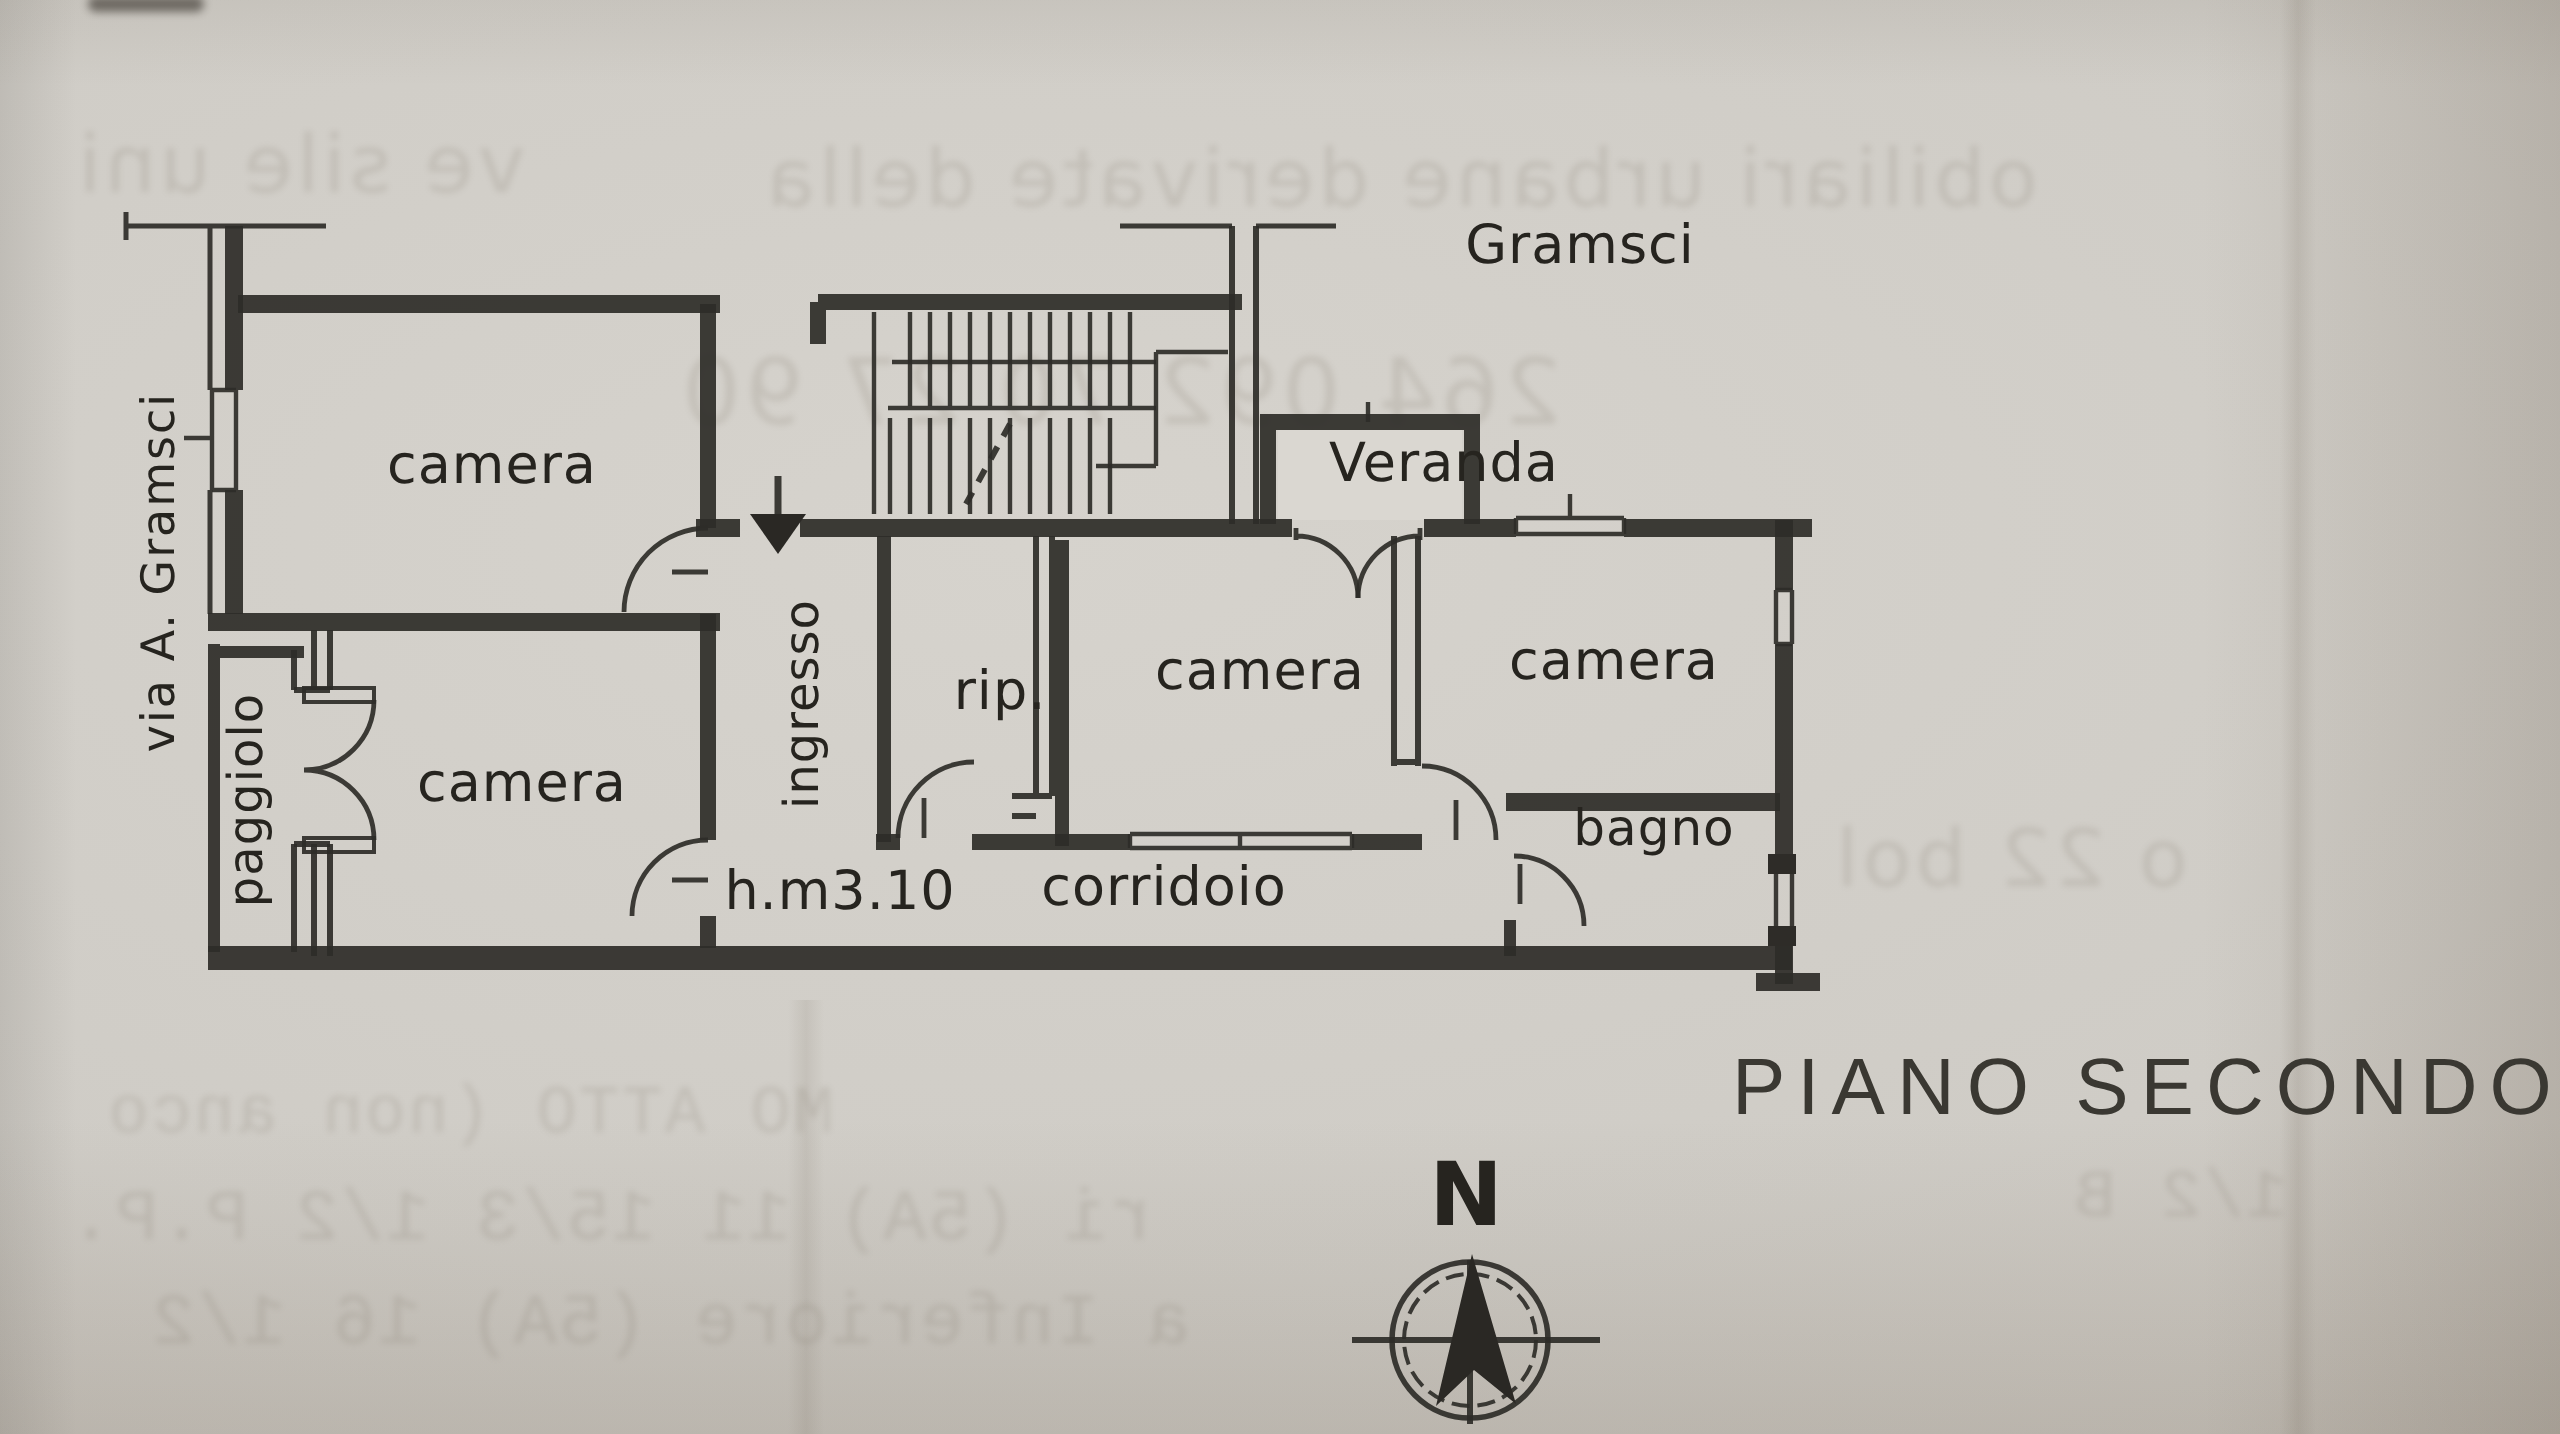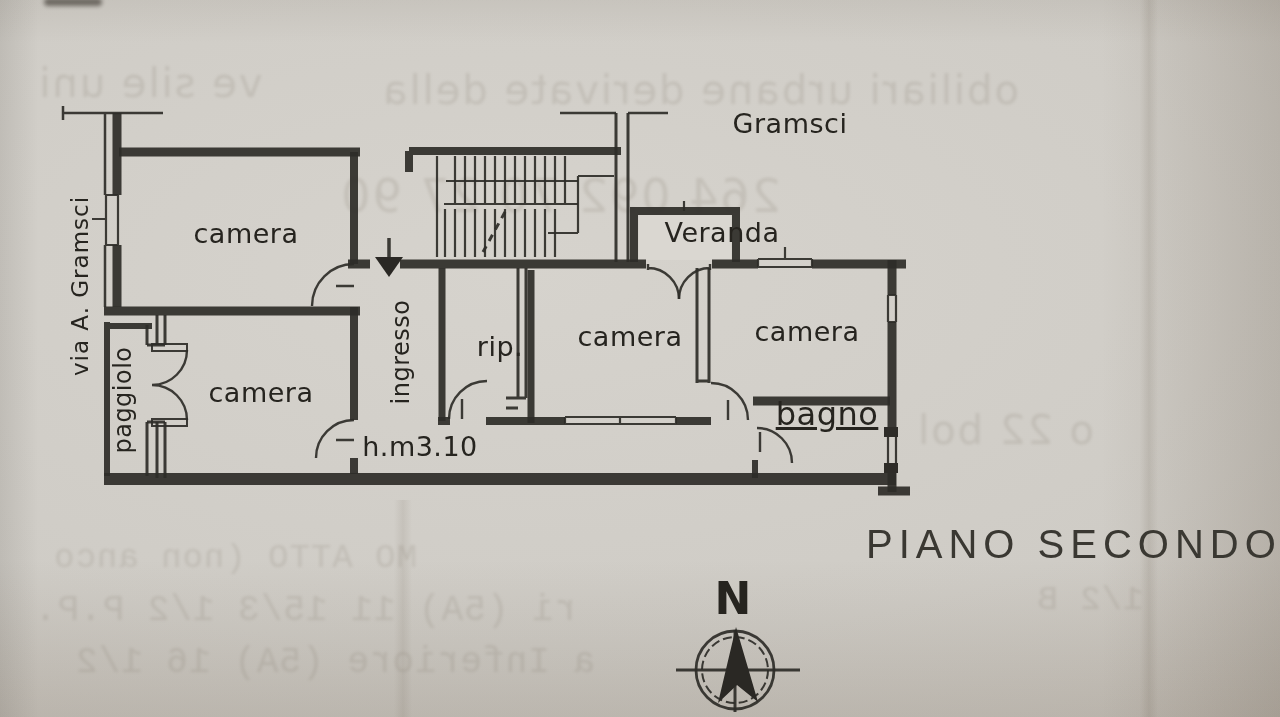--- a/index.html
+++ b/index.html
@@ -17,21 +17,21 @@
     background:linear-gradient(90deg,transparent,rgba(90,78,62,0.12),transparent);}
   .crease{position:absolute;top:500px;left:394px;width:18px;height:217px;z-index:1;
     background:linear-gradient(90deg,transparent,rgba(90,78,62,0.10),transparent);}
   .smudge{position:absolute;left:44px;top:-2px;width:58px;height:8px;background:#4a453e;
     filter:blur(2px);opacity:.7;border-radius:4px;z-index:1;}
   svg.plan{position:absolute;left:0;top:0;z-index:2;filter:blur(0.3px);}
   .lbl{position:absolute;transform:translate(-50%,-50%);font-size:27px;color:#26241f;
     white-space:nowrap;z-index:3;letter-spacing:.5px;}
   .lbl.vert{transform:translate(-50%,-50%) rotate(-90deg);}
   .lbl.sz24{font-size:24px;}
-  .lbl.sz25{font-size:32px;text-decoration:underline;}
+  .lbl.sz25{font-size:25px;}
   .lbl.sz23{font-size:23px;letter-spacing:1px;}
   .title{position:absolute;left:866px;top:522px;font-family:"Liberation Sans",sans-serif;
     font-size:40px;letter-spacing:6px;color:#3a3832;z-index:3;white-space:nowrap;}
   .north{position:absolute;transform:translate(-50%,-50%);left:733px;top:598px;
     font-size:44px;font-weight:bold;color:#26241f;z-index:3;}
   .ghost{position:absolute;transform:translate(-50%,-50%) scaleX(-1);filter:blur(1.6px);
     color:#6e6455;opacity:.15;white-space:nowrap;letter-spacing:2px;z-index:1;}
   .ghost.mono{font-family:"Liberation Mono",monospace;letter-spacing:1px;}
 </style>
 </head>
@@ -144,20 +144,21 @@
       </g>
     </g>
   </svg>
 
   <div class="lbl" style="left:246px;top:233px;">camera</div>
   <div class="lbl" style="left:261px;top:392px;">camera</div>
   <div class="lbl" style="left:807px;top:331px;">camera</div>
   <div class="lbl" style="left:630px;top:336px;">camera</div>
   <div class="lbl sz25" style="left:827px;top:414px;">bagno</div>
   <div class="lbl" style="left:500px;top:346px;">rip.</div>
+  <div class="lbl" style="left:582px;top:444px;">corridoio</div>
   <div class="lbl vert sz24" style="left:401px;top:352px;">ingresso</div>
 
   <div class="lbl vert sz24" style="left:123px;top:400px;">paggiolo</div>
   <div class="lbl" style="left:696px;top:232px;margin-left:26px;">Veranda</div>
   <div class="lbl" style="left:790px;top:123px;">Gramsci</div>
   <div class="lbl vert sz23" style="left:80px;top:286px;">via A. Gramsci</div>
 
   <div class="lbl" style="left:420px;top:446px;">h.m3.10</div>
 
   <div class="title">PIANO SECONDO</div>

